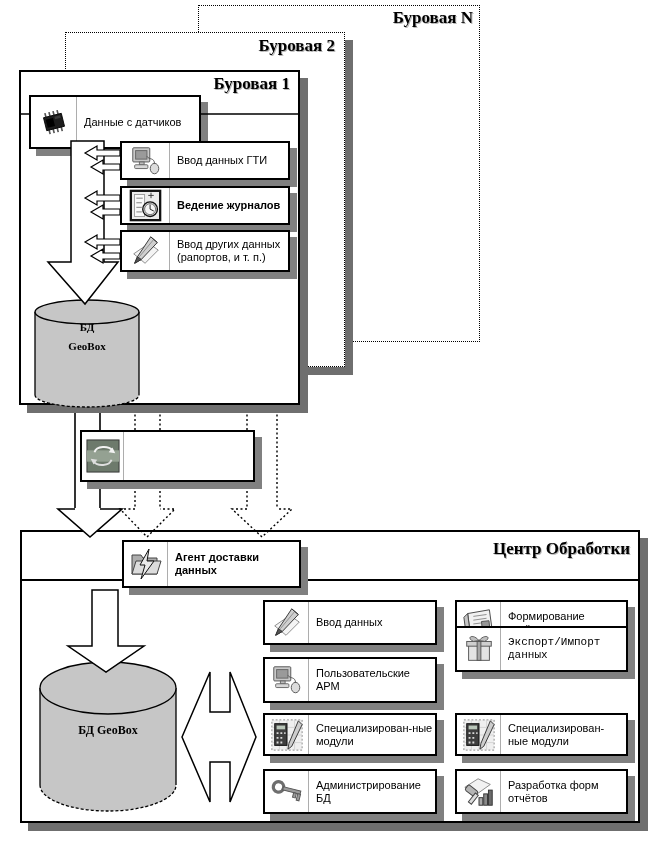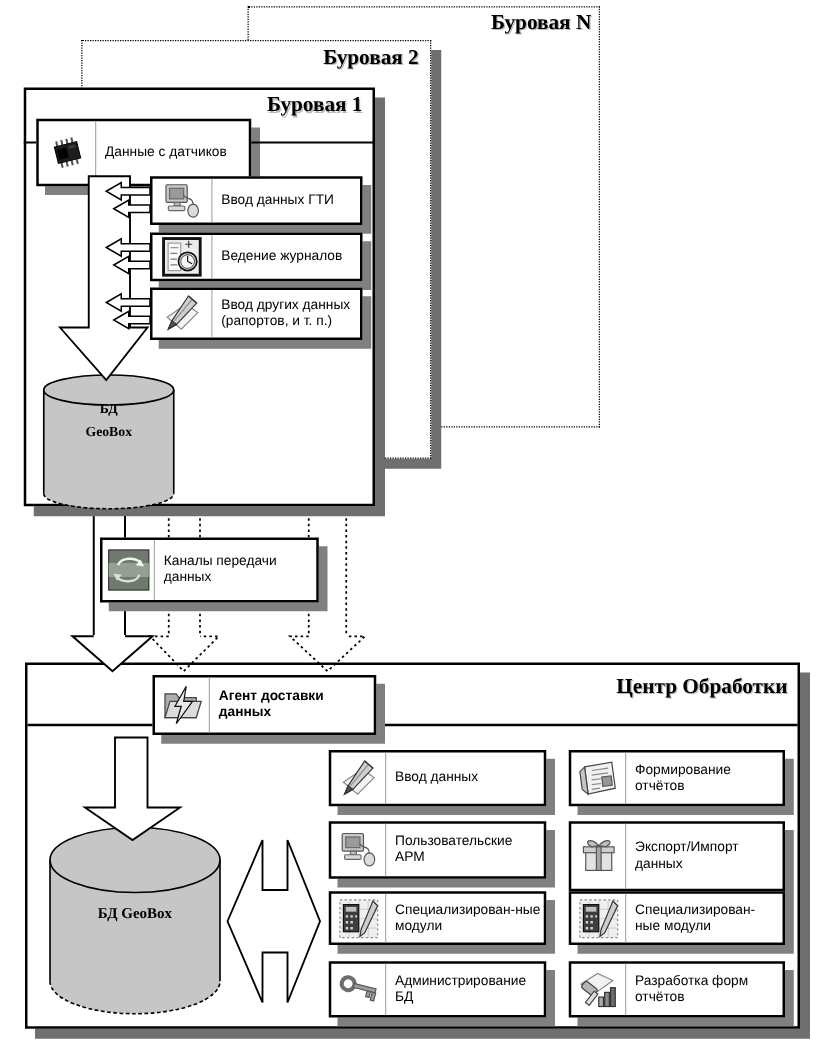--- a/index.html
+++ b/index.html
@@ -156,21 +156,21 @@
   </div>
 
   <div class="abs mbox" style="left:120px;top:141px;width:170px;height:39px;">
     <span class="icell" style="width:48px;">
       <svg class="icon" width="34" height="34">
           <use href="#i-computer"></use>
         </svg>
     </span>
     <span class="mtxt">Ввод данных ГТИ</span>
   </div>
-  <div class="abs mbox" style="left:120px;top:186px;width:170px;height:39px;">
+  <div class="abs mbox" style="left:120px;top:186px;width:170px;height:39px;font-weight:bold;">
     <span class="icell" style="width:48px;">
       <svg class="icon" width="33" height="33">
           <use href="#i-journal"></use>
         </svg>
     </span>
     <span class="mtxt">Ведение журналов</span>
   </div>
   <div class="abs mbox" style="left:120px;top:230px;width:170px;height:42px;">
     <span class="icell" style="width:48px;">
       <svg class="icon" width="34" height="34">
@@ -179,21 +179,20 @@
     </span>
     <span class="mtxt">Ввод других данных (рапортов, и т. п.)</span>
   </div>
 
   <div class="abs mbox" style="left:80px;top:430px;width:175px;height:52px;">
     <span class="icell" style="width:42px;">
       <svg class="icon" width="34" height="34">
           <use href="#i-channels"></use>
         </svg>
     </span>
-    <span class="mtxt">Каналы передачи данных</span>
   </div>
 
   <div class="abs mbox" style="left:263px;top:600px;width:174px;height:45px;">
     <span class="icell" style="width:44px;">
       <svg class="icon" width="34" height="34">
           <use href="#i-pencil"></use>
         </svg>
     </span>
     <span class="mtxt">Ввод данных</span>
   </div>
@@ -232,21 +231,21 @@
   </div>
 
   <div class="abs mbox" style="left:455px;top:600px;width:173px;height:45px;">
     <span class="icell" style="width:44px;">
       <svg class="icon" width="34" height="34">
           <use href="#i-news"></use>
         </svg>
     </span>
     <span class="mtxt">Формирование отчётов</span>
   </div>
-  <div class="abs mbox" style="left:455px;top:657px;width:173px;height:56px;">
+  <div class="abs mbox" style="left:455px;top:626px;width:173px;height:46px;font-family:Liberation Mono, monospace;">
     <span class="icell" style="width:44px;">
       <svg class="icon" width="34" height="34">
           <use href="#i-gift"></use>
         </svg>
     </span>
     <span class="mtxt">Экспорт/Импорт данных</span>
   </div>
   <div class="abs mbox" style="left:455px;top:713px;width:173px;height:43px;">
     <span class="icell" style="width:44px;">
       <svg class="icon" width="34" height="34">

